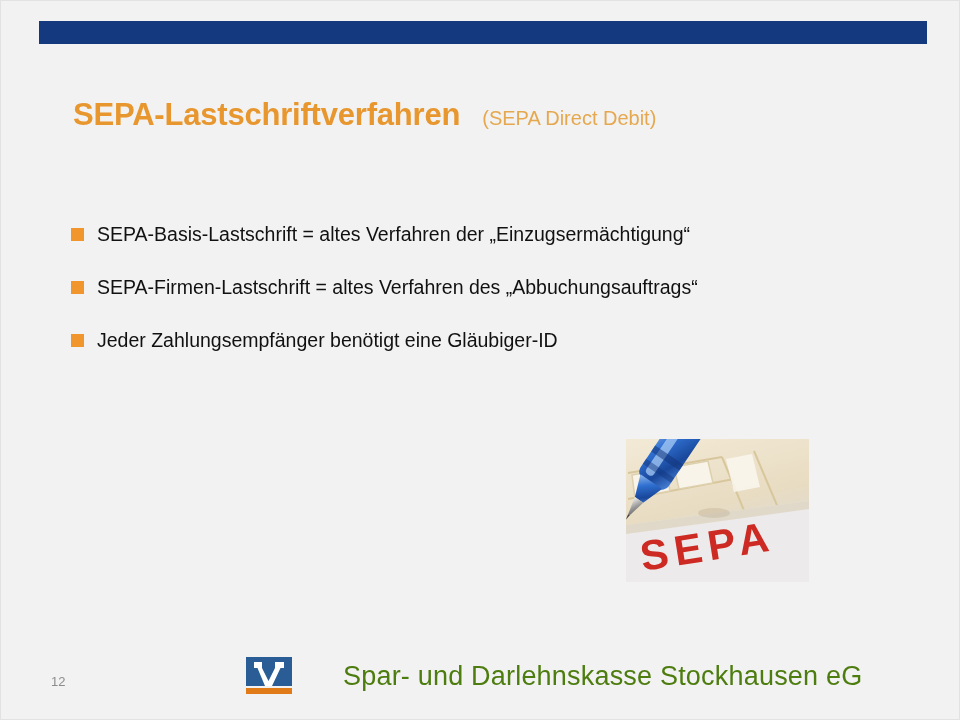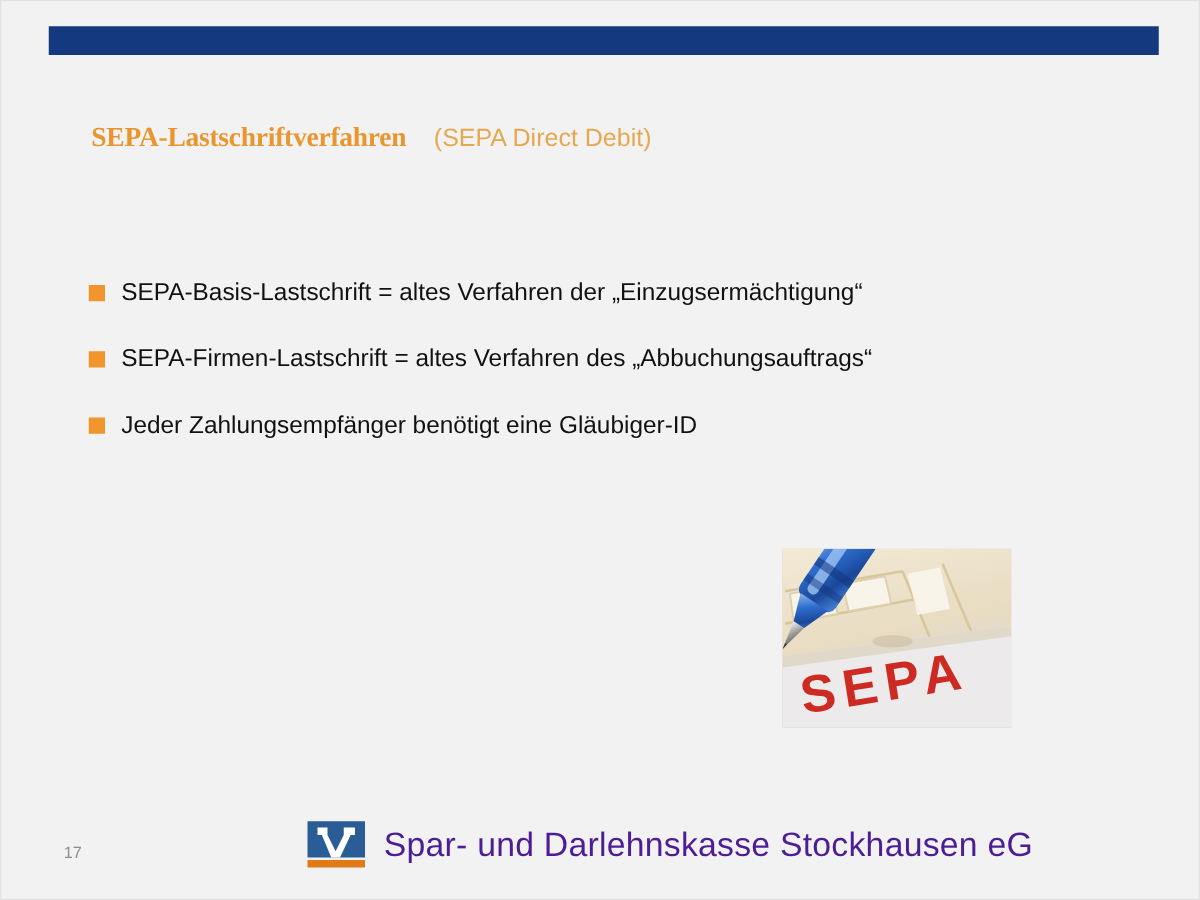--- a/index.html
+++ b/index.html
@@ -32,25 +32,24 @@
   }
 
   
   #title-block {
     position: absolute;
     left: 72px;
     top: 96px;
     white-space: nowrap;
   }
   #title-main {
-    font-size: 22px;
+    font-size: 31px;
     font-weight: bold;
     color: #e8962e;
     letter-spacing: -0.2px;
-    font-family: Liberation Serif, serif;
   }
   #title-sub {
     font-size: 20px;
     font-weight: normal;
     color: #e6a84f;
     margin-left: 22px;
   }
 
   
   #bullet-list {
@@ -102,23 +101,24 @@
     align-items: center;
   }
   #vr-logo {
     position: relative;
     width: 48px;
     height: 40px;
     margin-right: 14px;
   }
   #footer-bank-name {
     font-size: 27px;
-    color: #4c1d95;
+    color: #4d7c0f;
     letter-spacing: 0.2px;
     white-space: nowrap;
+    margin-left: 36px;
   }
 
   #page-number {
     position: absolute;
     left: 50px;
     top: 673px;
     font-size: 13px;
     color: #8d8d8d;
   }
   #page-ghost {
@@ -232,15 +232,15 @@
       <svg width="48" height="40" viewBox="0 0 48 40" xmlns="http://www.w3.org/2000/svg">
         <rect x="1" y="1" width="46" height="29" fill="#2a5d96"></rect>
         <path d="M9 6 L17 6 L17 12 L23.5 25 L30 12 L30 6 L39 6 L39 12 L35.5 12 L27 30 L20 30 L12.5 12 L9 12 Z" fill="#ffffff"></path>
         <rect x="1" y="32" width="46" height="6" fill="#e07b18"></rect>
       </svg>
     </span>
     <span id="footer-bank-name">Spar- und Darlehnskasse Stockhausen eG</span>
   </div>
 
   <div id="page-ghost">&nbsp;</div>
-  <div id="page-number">17</div>
+  <div id="page-number">12</div>
 
 </div>
 
 </body></html>

